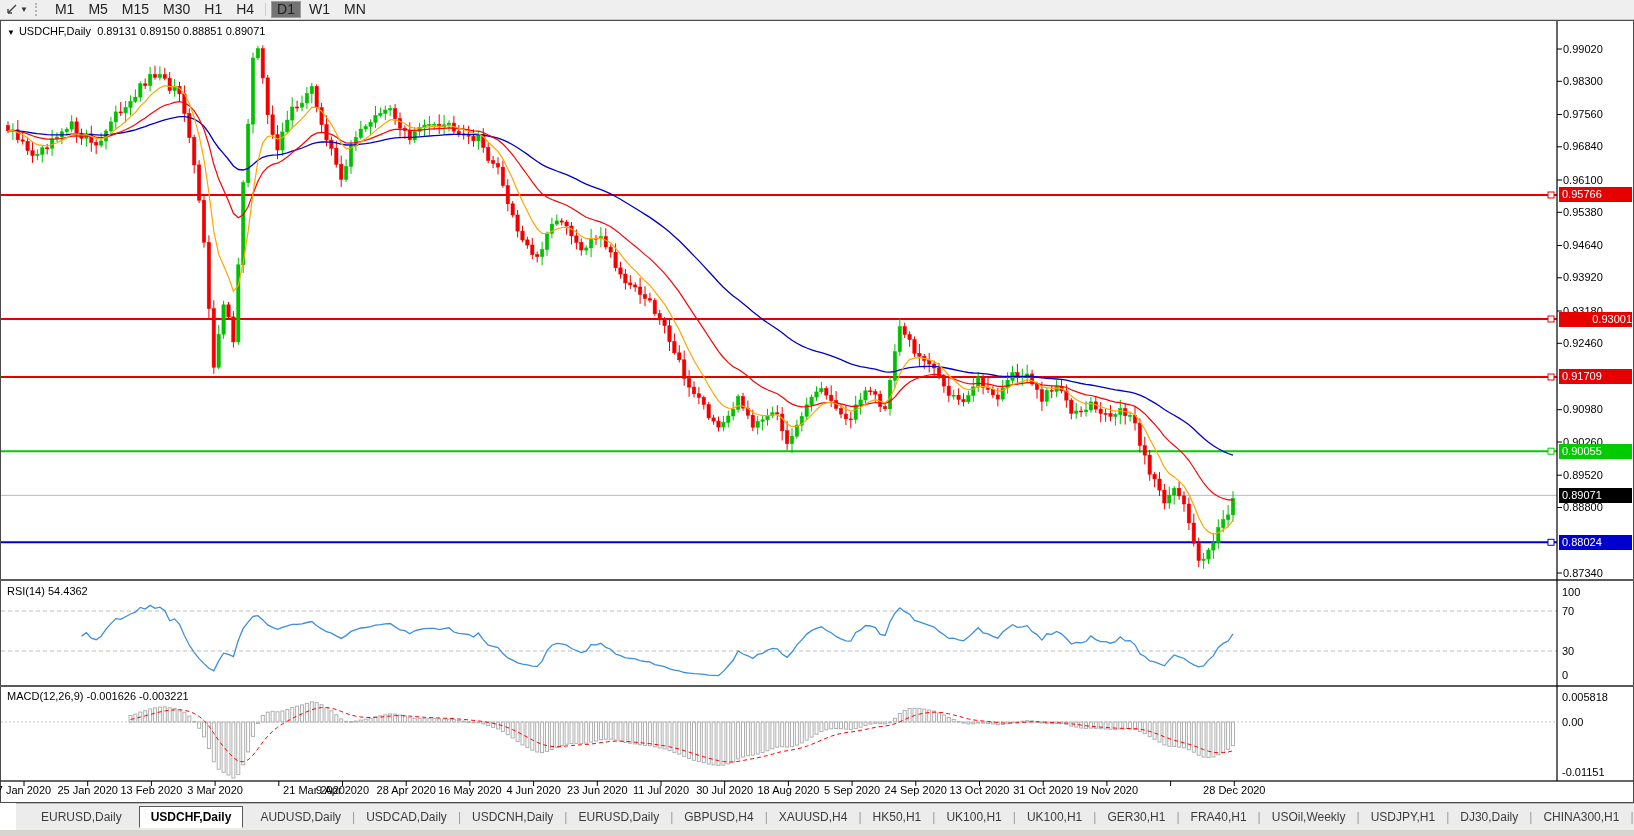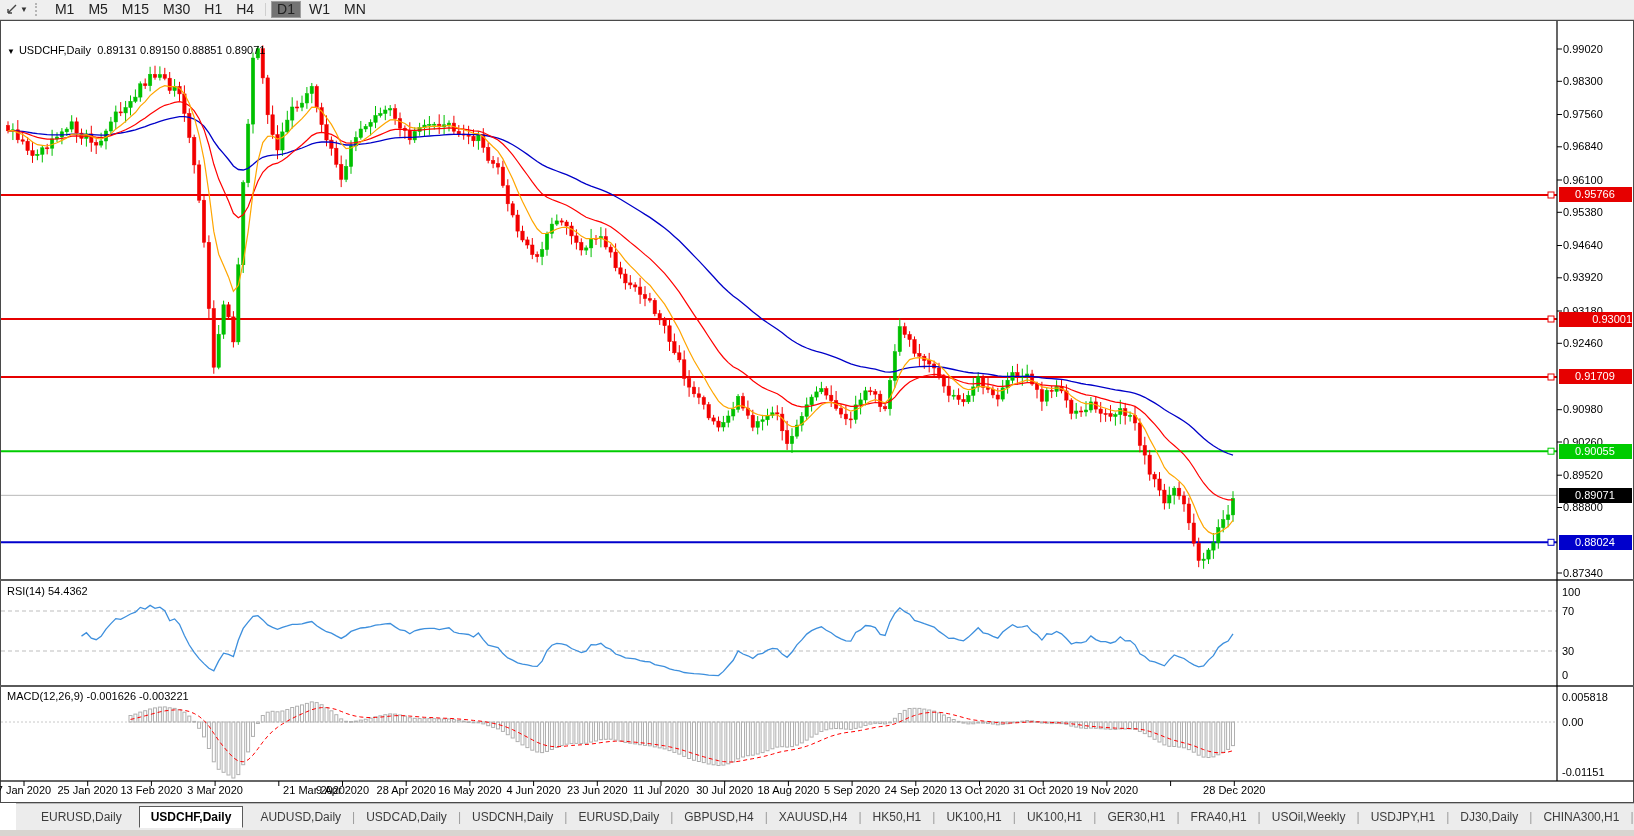--- a/index.html
+++ b/index.html
@@ -8,27 +8,27 @@
   #toolbar{position:absolute;left:0;top:0;width:1634px;height:19px;background:#efefef;border-bottom:1px solid #c9c9c9;display:flex;align-items:center;}
   .tool-icon{width:18px;height:15px;display:flex;align-items:center;justify-content:center;margin-left:2px;}
   .dd-arrow{font-size:8px;color:#333;margin:0 3px 0 0;}
   .grip{width:5px;height:13px;border-left:2px dotted #b5b5b5;margin:0 6px 0 4px;}
   .tf-btn{font-size:14px;color:#222;padding:1px 5px;margin:0 1px;border:1px solid transparent;cursor:default;line-height:13px;}
   .tf-btn.active{background:#737373;border:1px solid #9f9f9f;}
   .tf-sep{width:1px;height:13px;background:#cfcfcf;margin:0 4px;}
   
   #chartwin{position:absolute;left:0;top:20px;width:1632px;height:781px;border:1px solid #4a4a4a;background:#fff;}
   #chart-svg{position:absolute;left:0;top:20px;}
-  #chart-title{position:absolute;left:7px;top:25px;font-size:11px;color:#000;white-space:pre;margin-top:19px;}
+  #chart-title{position:absolute;left:7px;top:25px;font-size:11px;color:#000;white-space:pre;}
   #chart-title .tri{font-size:8px;margin-right:4px;}
   .ind-label{position:absolute;left:7px;font-size:11px;color:#000;white-space:pre;}
   
   .axis-label{position:absolute;left:1563px;font-size:11px;color:#000;line-height:13px;}
   .sub-axis-label{position:absolute;left:1562px;font-size:11px;color:#000;line-height:13px;}
-  .price-box{position:absolute;left:1559px;width:73px;height:15px;font-size:11px;color:#fff;line-height:15px;padding-left:16px;box-sizing:border-box;}
+  .price-box{position:absolute;left:1559px;width:73px;height:15px;font-size:11px;color:#fff;line-height:15px;padding-left:3px;box-sizing:border-box;}
   .date-label{position:absolute;top:784px;font-size:11px;color:#000;transform:translateX(-50%);white-space:nowrap;}
   
   #tabbar{position:absolute;left:16px;top:803px;width:1634px;height:27px;background:#ececec;border-top:1px solid #b9b9b9;display:flex;align-items:center;padding-left:14px;box-sizing:border-box;}
   .tab{font-size:12px;color:#3c3c3c;padding:3px 11px;white-space:nowrap;cursor:default;}
   .tab.active{background:#fff;border:1px solid #5a5a5a;border-bottom-color:#fff;color:#000;font-weight:bold;}
   .tab-sep{color:#9a9a9a;font-size:12px;}
   #bottomstrip{position:absolute;left:0;top:830px;width:1634px;height:6px;background:#d8d5d0;}
 </style>
 </head>
 <body>

